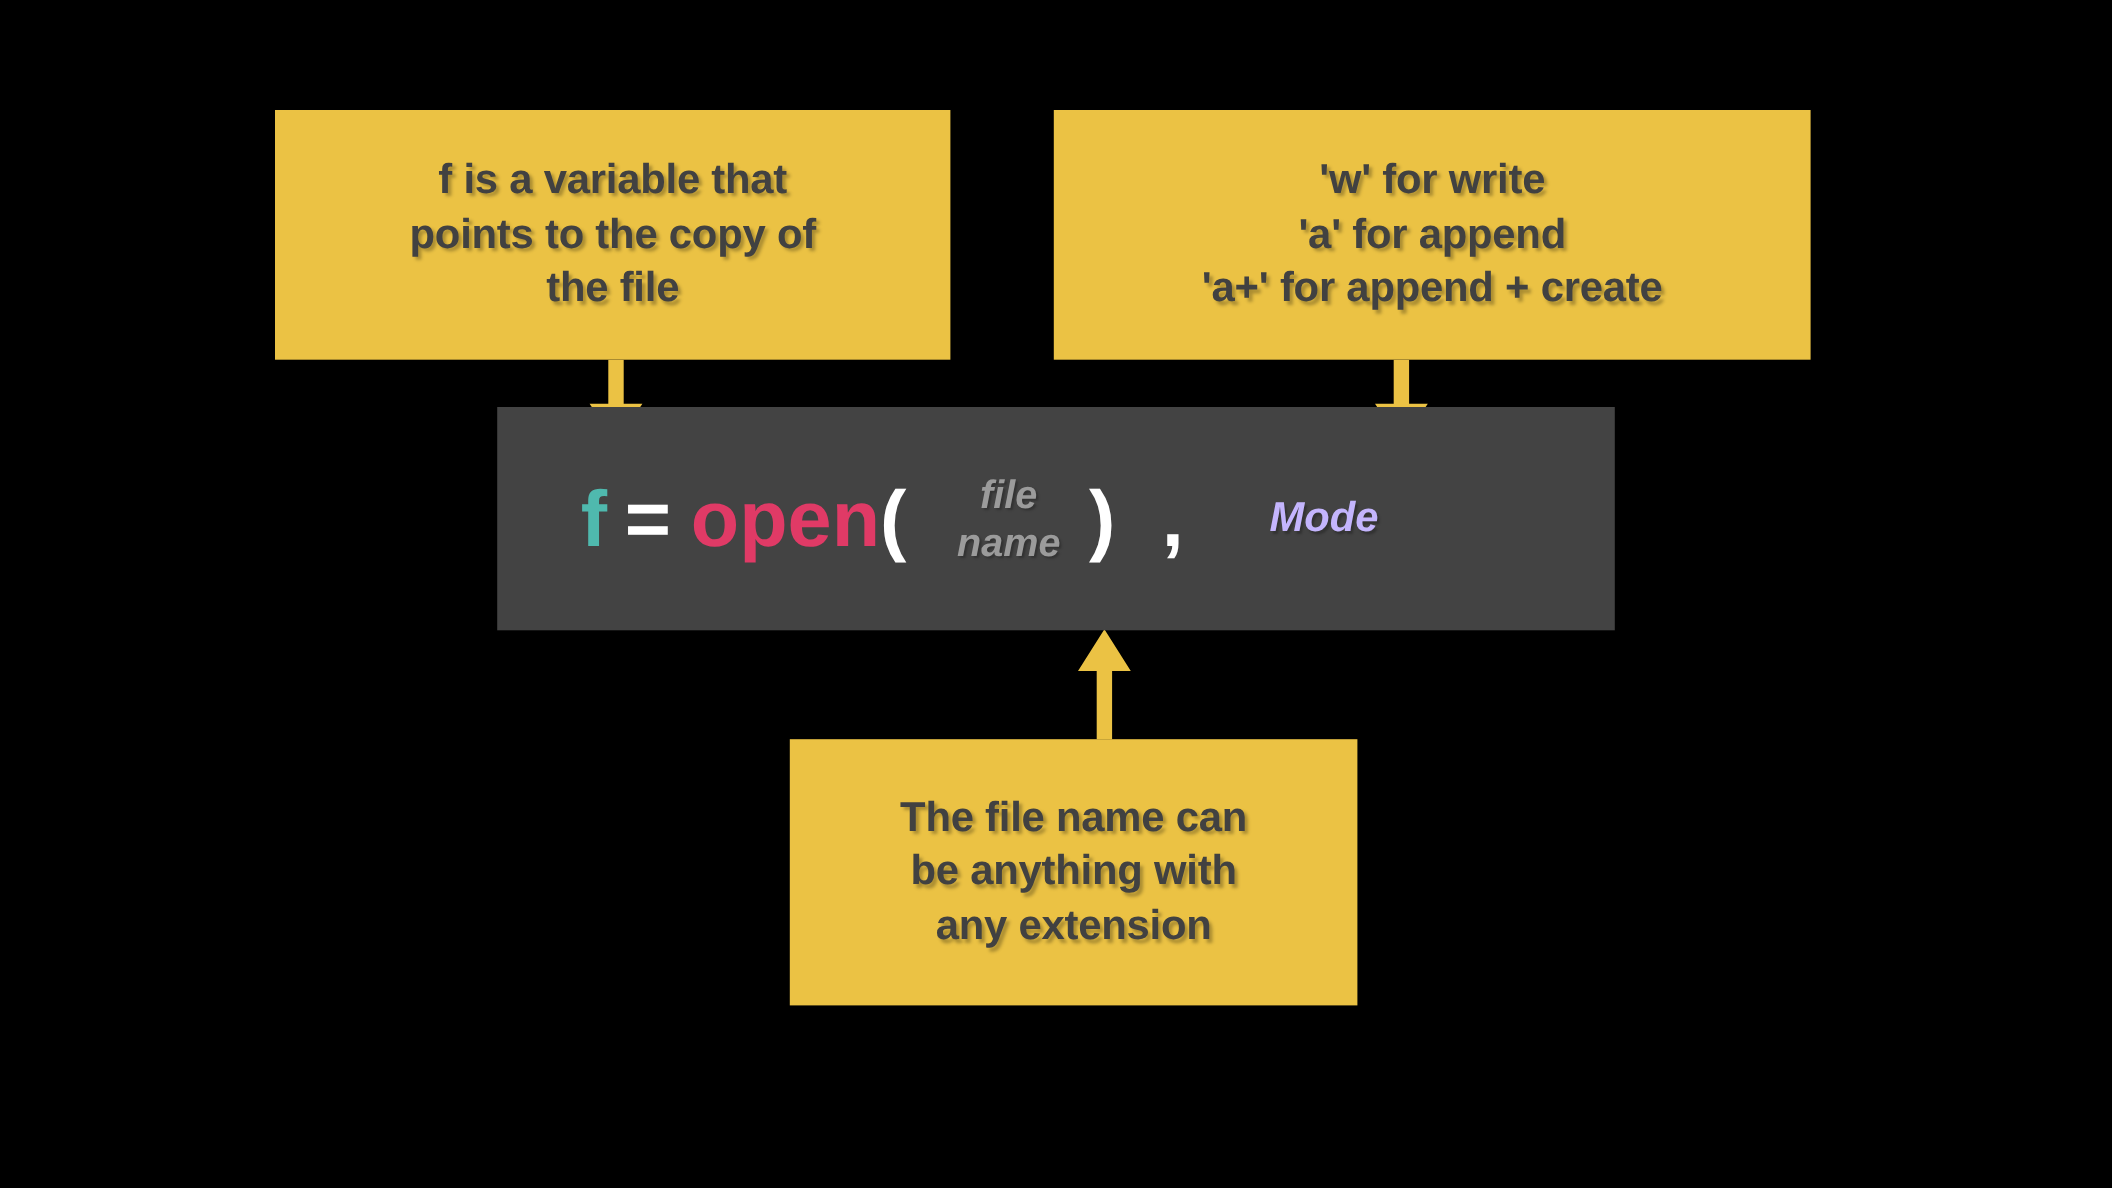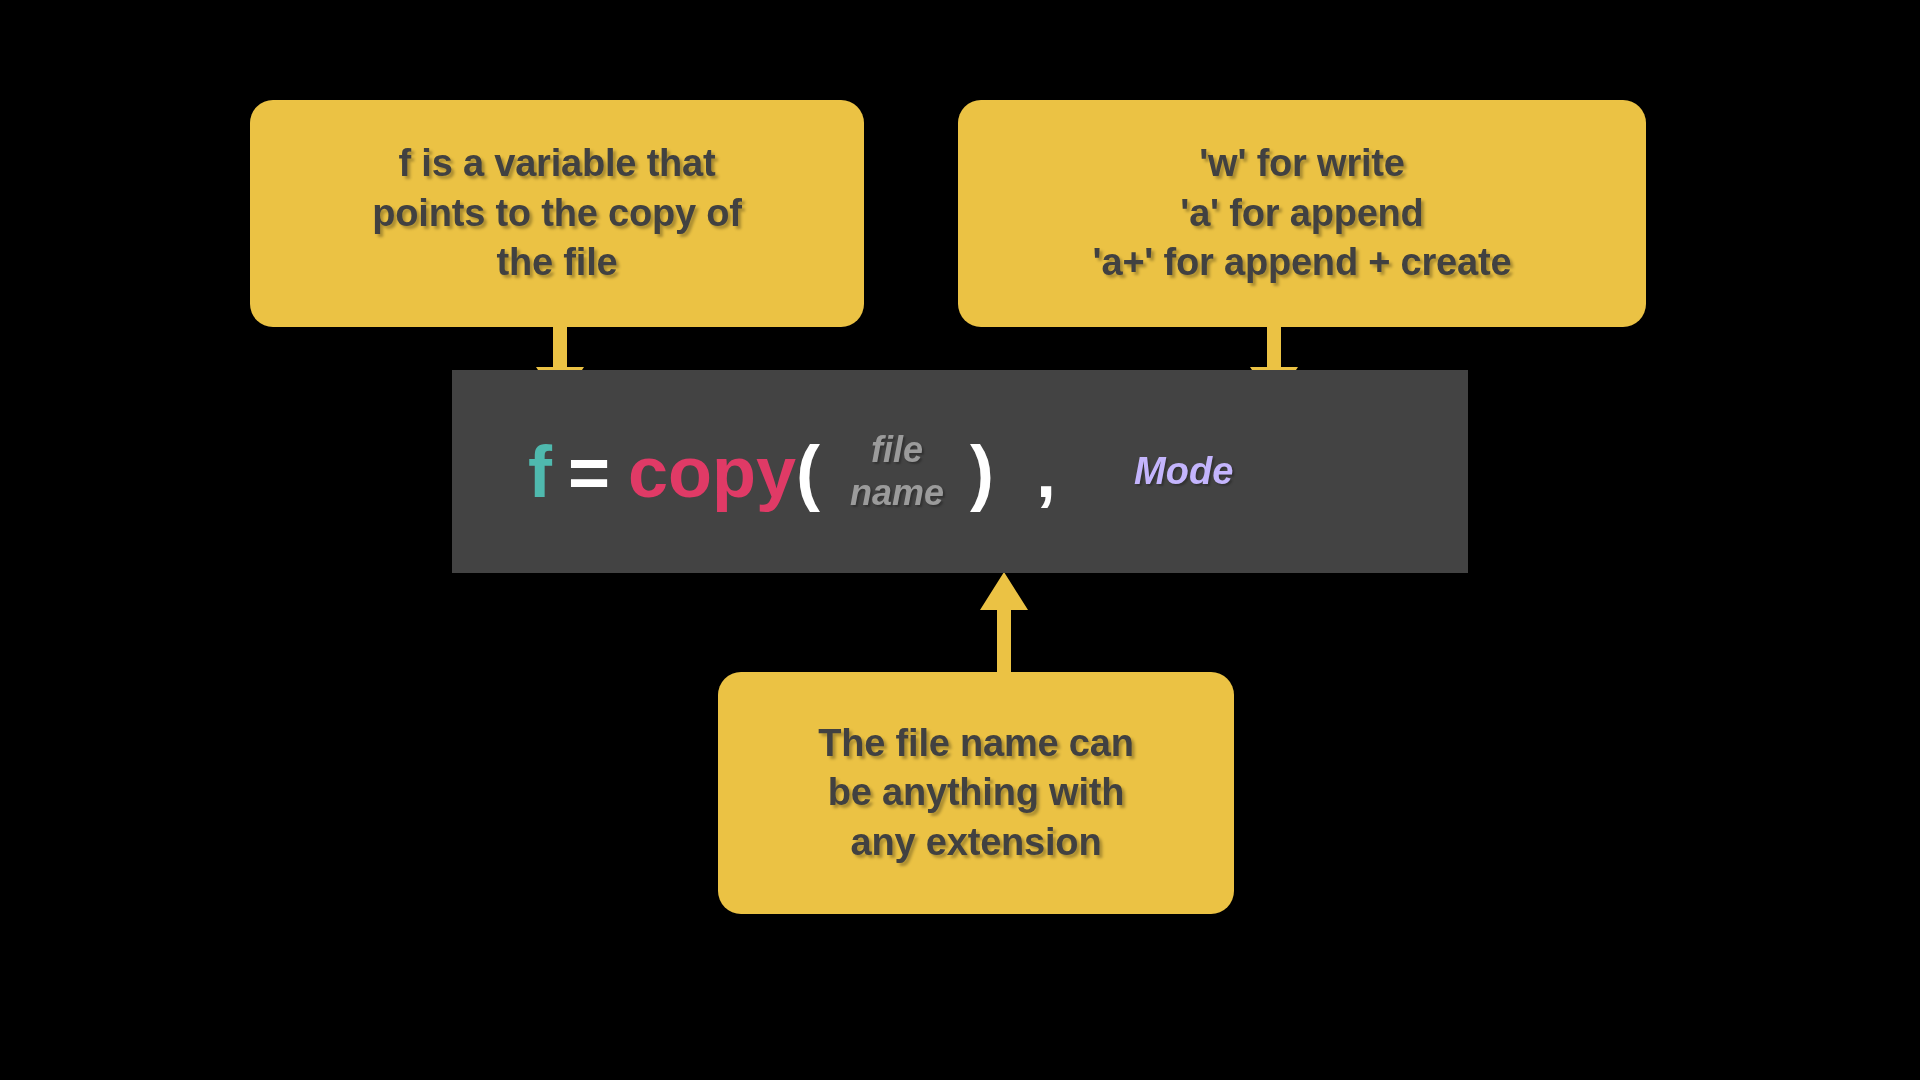--- a/index.html
+++ b/index.html
@@ -22,21 +22,20 @@
 
   
   .callout {
     position: absolute;
     background: #EBC244;
     display: flex;
     align-items: center;
     justify-content: center;
     text-align: center;
     box-sizing: border-box;
-    border-radius: 23px;
   }
   .callout-text {
     color: #414141;
     font-weight: bold;
     font-size: 38px;
     line-height: 1.30;
     letter-spacing: -0.2px;
     text-shadow: 3px 3px 3px rgba(0,0,0,0.28);
     white-space: pre-line;
     padding: 0 14px;
@@ -87,21 +86,21 @@
   .tok-arg {
     color: #9B9B9B;
     font-weight: bold;
     font-style: italic;
     font-size: 36px;
     line-height: 1.18;
     text-align: center;
     white-space: pre-line;
     text-shadow: 2px 2px 2px rgba(0,0,0,0.25);
   }
-  #arg-filename { margin-left: 30px; margin-right: 26px; }
+  #arg-filename { margin-left: 46px; margin-right: 26px; }
   #arg-mode {
     margin-left: 78px;
     font-size: 38px;
     color: #c4b5fd;
   }
 </style>
 </head>
 <body>
 
 <div id="stage">
@@ -139,21 +138,21 @@
   <div class="arrow" id="arrow-filename">
     <svg width="72" height="102" viewBox="0 0 72 102">
       <path d="M36 0 L60 38 H43 V100 H29 V38 H12 Z" fill="#EBC244"></path>
     </svg>
   </div>
 
   <div id="code-panel">
     <div class="code-row">
       <span class="tok tok-var">f</span>
       <span class="tok tok-eq">=</span>
-      <span class="tok tok-fn">copy</span>
+      <span class="tok tok-fn">open</span>
       <span class="tok tok-paren">(</span>
       <span class="tok-arg" id="arg-filename">file
 name</span>
       <span class="tok tok-paren">)</span>
       <span class="tok tok-comma">,</span>
       <span class="tok-arg" id="arg-mode">Mode</span>
     </div>
   </div>
 
 </div>

